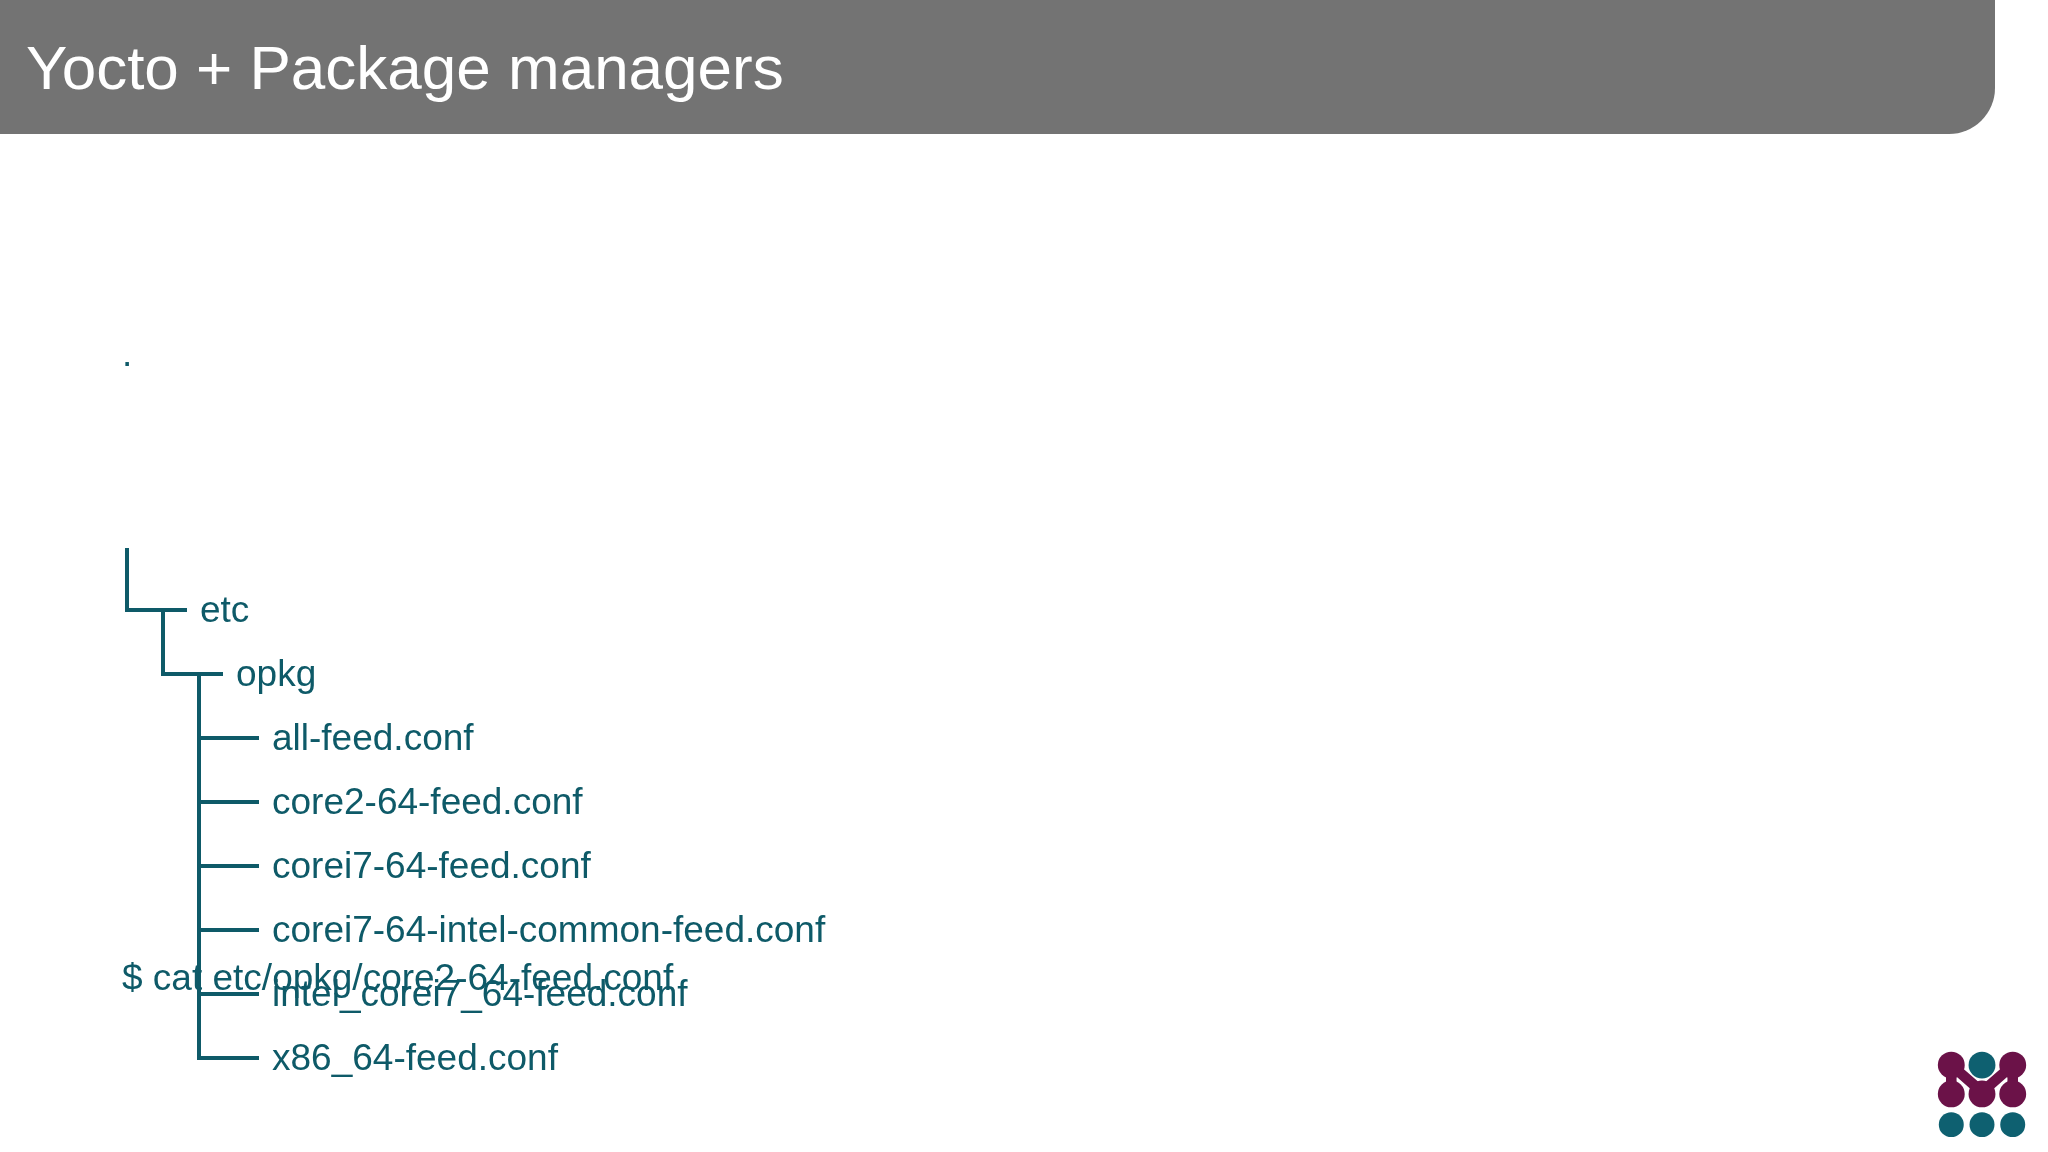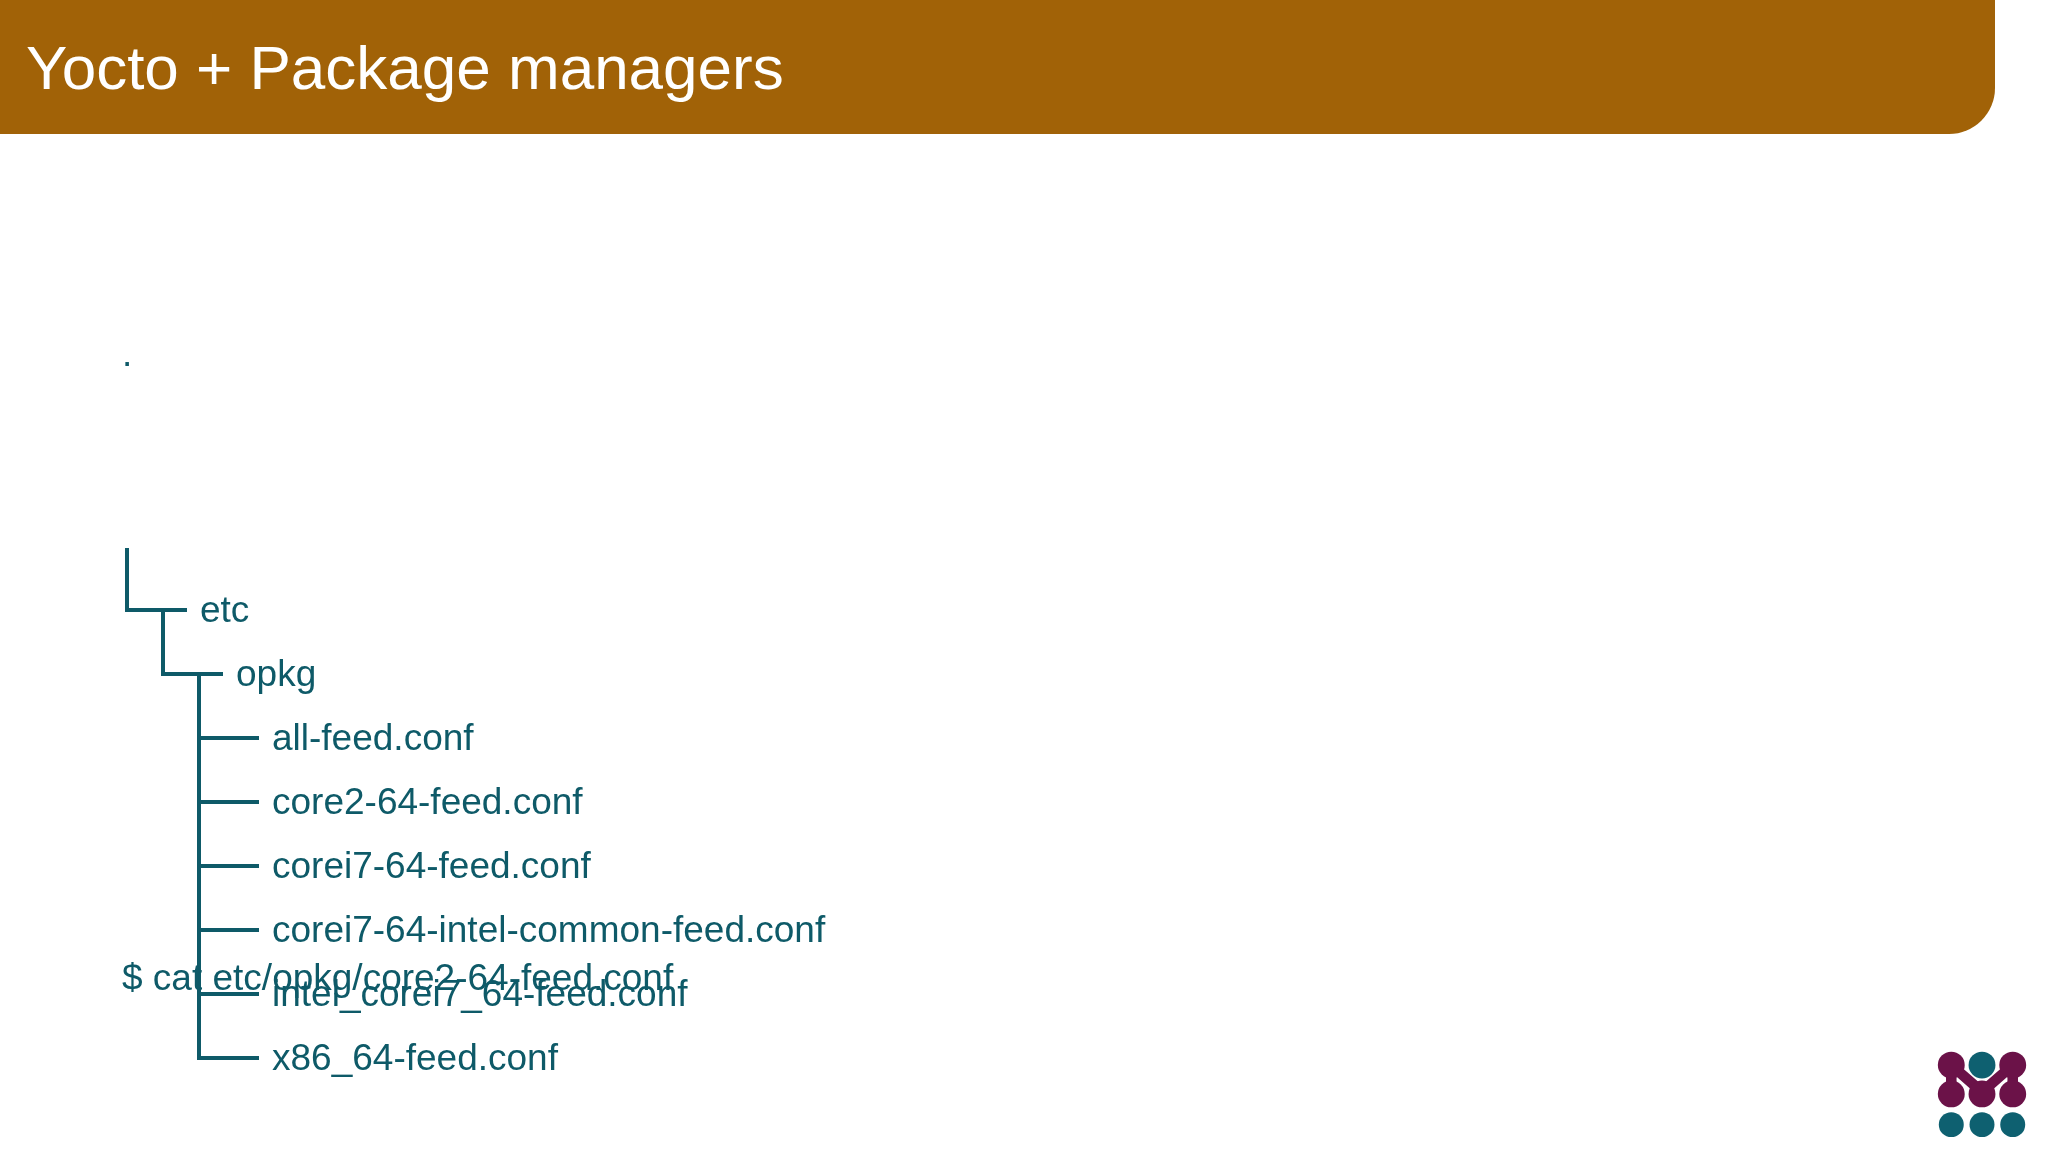--- a/index.html
+++ b/index.html
@@ -16,21 +16,21 @@
     position: relative;
   }
 
   
   #slide-header {
     position: absolute;
     left: 0;
     top: 0;
     width: 1995px;
     height: 134px;
-    background: #a16207;
+    background: #737373;
     border-bottom-right-radius: 46px;
     box-sizing: border-box;
   }
   #slide-title {
     position: absolute;
     left: 26px;
     top: 50%;
     transform: translateY(-50%);
     color: #ffffff;
     font-size: 62px;

